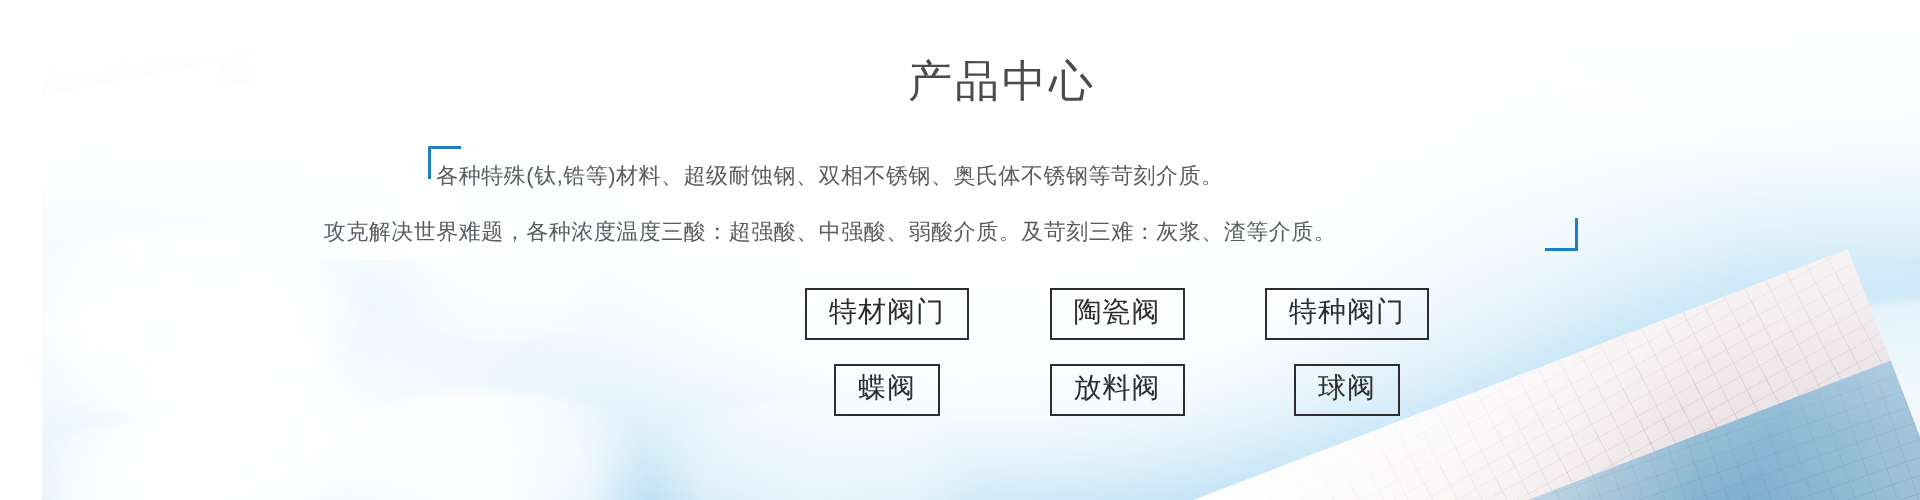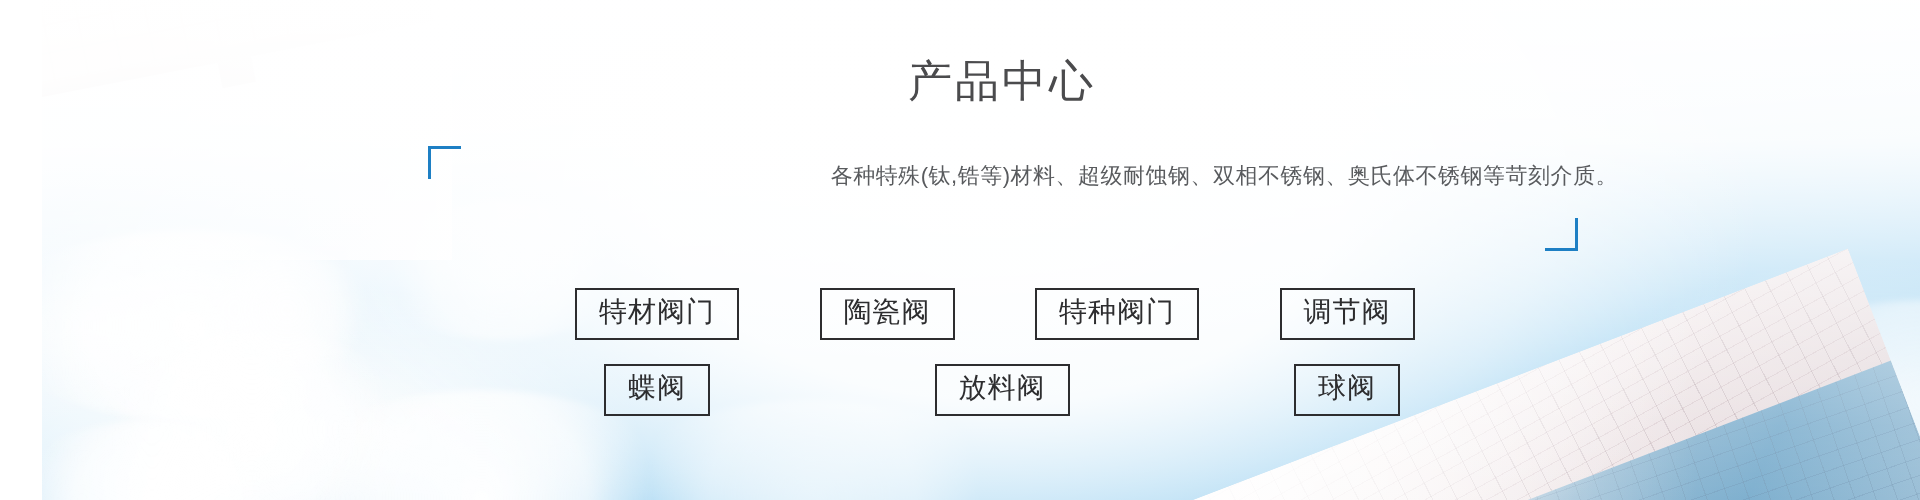--- a/index.html
+++ b/index.html
@@ -141,21 +141,21 @@
     line-height: 58px;
     letter-spacing: 3px;
     color: #4b4b4d;
     font-weight: 400;
   }
 
   .desc-block {
     position: absolute;
     left: 0; top: 148px;
     width: 1576px;
-    text-align: right;
+    text-align: center;
   }
   .desc-line {
     font-size: 22px;
     line-height: 56px;
     color: #595b5e;
     letter-spacing: 0.5px;
     white-space: nowrap;
   }
 
   .corner {
@@ -174,21 +174,21 @@
     border-right: 3px solid #1d7fc4;
   }
 
   .cat-grid {
     position: absolute;
     left: 500px; top: 288px;
     width: 920px;
   }
   .cat-row {
     display: flex;
-    justify-content: space-between;
+    justify-content: flex-end;
     margin-bottom: 24px;
   }
   .cat-cell {
     width: 230px;
     display: flex;
     justify-content: center;
   }
   .cat-item {
     display: inline-block;
     border: 2px solid #2d2d2f;
@@ -235,36 +235,34 @@
 
   <div class="content">
 
     <div class="page-title">产品中心</div>
 
     <div class="corner corner-tl"></div>
     <div class="corner corner-br"></div>
 
     <div class="desc-block">
       <div class="desc-line">各种特殊(钛,锆等)材料、超级耐蚀钢、双相不锈钢、奥氏体不锈钢等苛刻介质。</div>
+      <div class="desc-line">攻克解决世界难题，各种浓度温度三酸：超强酸、中强酸、弱酸介质。及苛刻三难：灰浆、渣等介质。</div>
     </div>
 
     <div class="cat-grid">
       <div class="cat-row">
         <div class="cat-cell">
           <a class="cat-item">特材阀门</a>
         </div>
         <div class="cat-cell">
           <a class="cat-item">陶瓷阀</a>
         </div>
         <div class="cat-cell">
           <a class="cat-item">特种阀门</a>
         </div>
-        <div class="cat-cell">
-          <a class="cat-item">调节阀</a>
-        </div>
       </div>
       <div class="cat-row">
         <div class="cat-cell">
           <a class="cat-item">蝶阀</a>
         </div>
         <div class="cat-cell">
           <a class="cat-item">放料阀</a>
         </div>
         <div class="cat-cell">
           <a class="cat-item">球阀</a>

